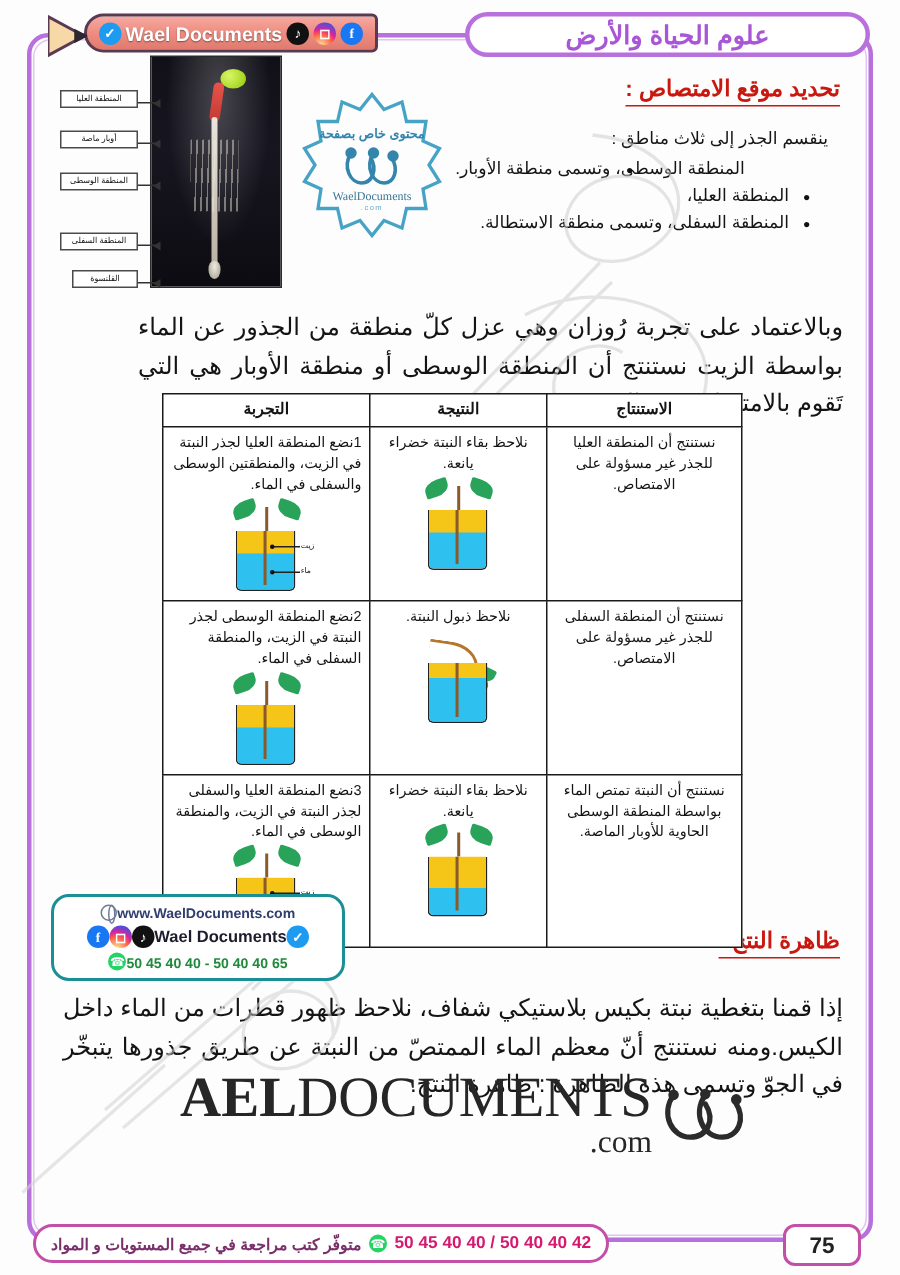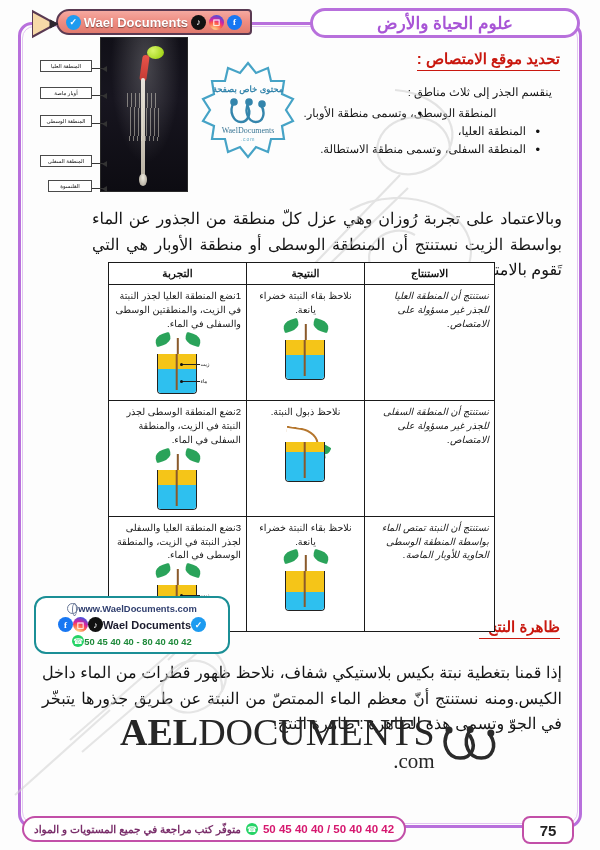--- a/index.html
+++ b/index.html
@@ -265,21 +265,21 @@
     font-size: 10.5px;
     font-weight: bold;
     padding: 3px 2px;
     height: 17px;
     vertical-align: middle;
   }
   .col-conc { width: 130px; }
   .col-res  { width: 118px; }
   .col-exp  { width: 138px; }
 
-  .cell-conc { text-align: right; vertical-align: middle; font-style: italic; }
+  .cell-conc { text-align: center; vertical-align: middle; }
   .cell-res  { text-align: center; }
   .cell-exp  { text-align: right; }
 
   .cell-text { display: block; margin-bottom: 3px; }
 
   
   .beaker {
     position: relative;
     width: 74px; height: 62px;
     margin: 2px auto 0;
@@ -686,21 +686,21 @@
     </div>
     <div class="cc-row">
       <span class="mini-icon ic-fb">f</span>
       <span class="mini-icon ic-ig">◻</span>
       <span class="mini-icon ic-tt">♪</span>
       <span class="cc-name">Wael Documents</span>
       <span class="mini-icon ic-verify">✓</span>
     </div>
     <div class="cc-row">
       <span class="wa">☎</span>
-      <span class="cc-phone">50 45 40 40 - 80 40 40 42</span>
+      <span class="cc-phone">50 45 40 40 - 50 40 40 65</span>
     </div>
   </div>
 
   <div class="h-red" id="heading-transpiration">
     <span>ظاهرة النتح :</span>
     <span class="uline"></span>
   </div>
 
   <div class="para" id="paragraph-transpiration">إذا قمنا بتغطية نبتة بكيس بلاستيكي شفاف، نلاحظ ظهور قطرات من الماء داخل الكيس.ومنه نستنتج أنّ معظم الماء الممتصّ من النبتة عن طريق جذورها يتبخّر في الجوّ وتسمى هذه الظاهرة : ظاهرة النتح.</div>
 

